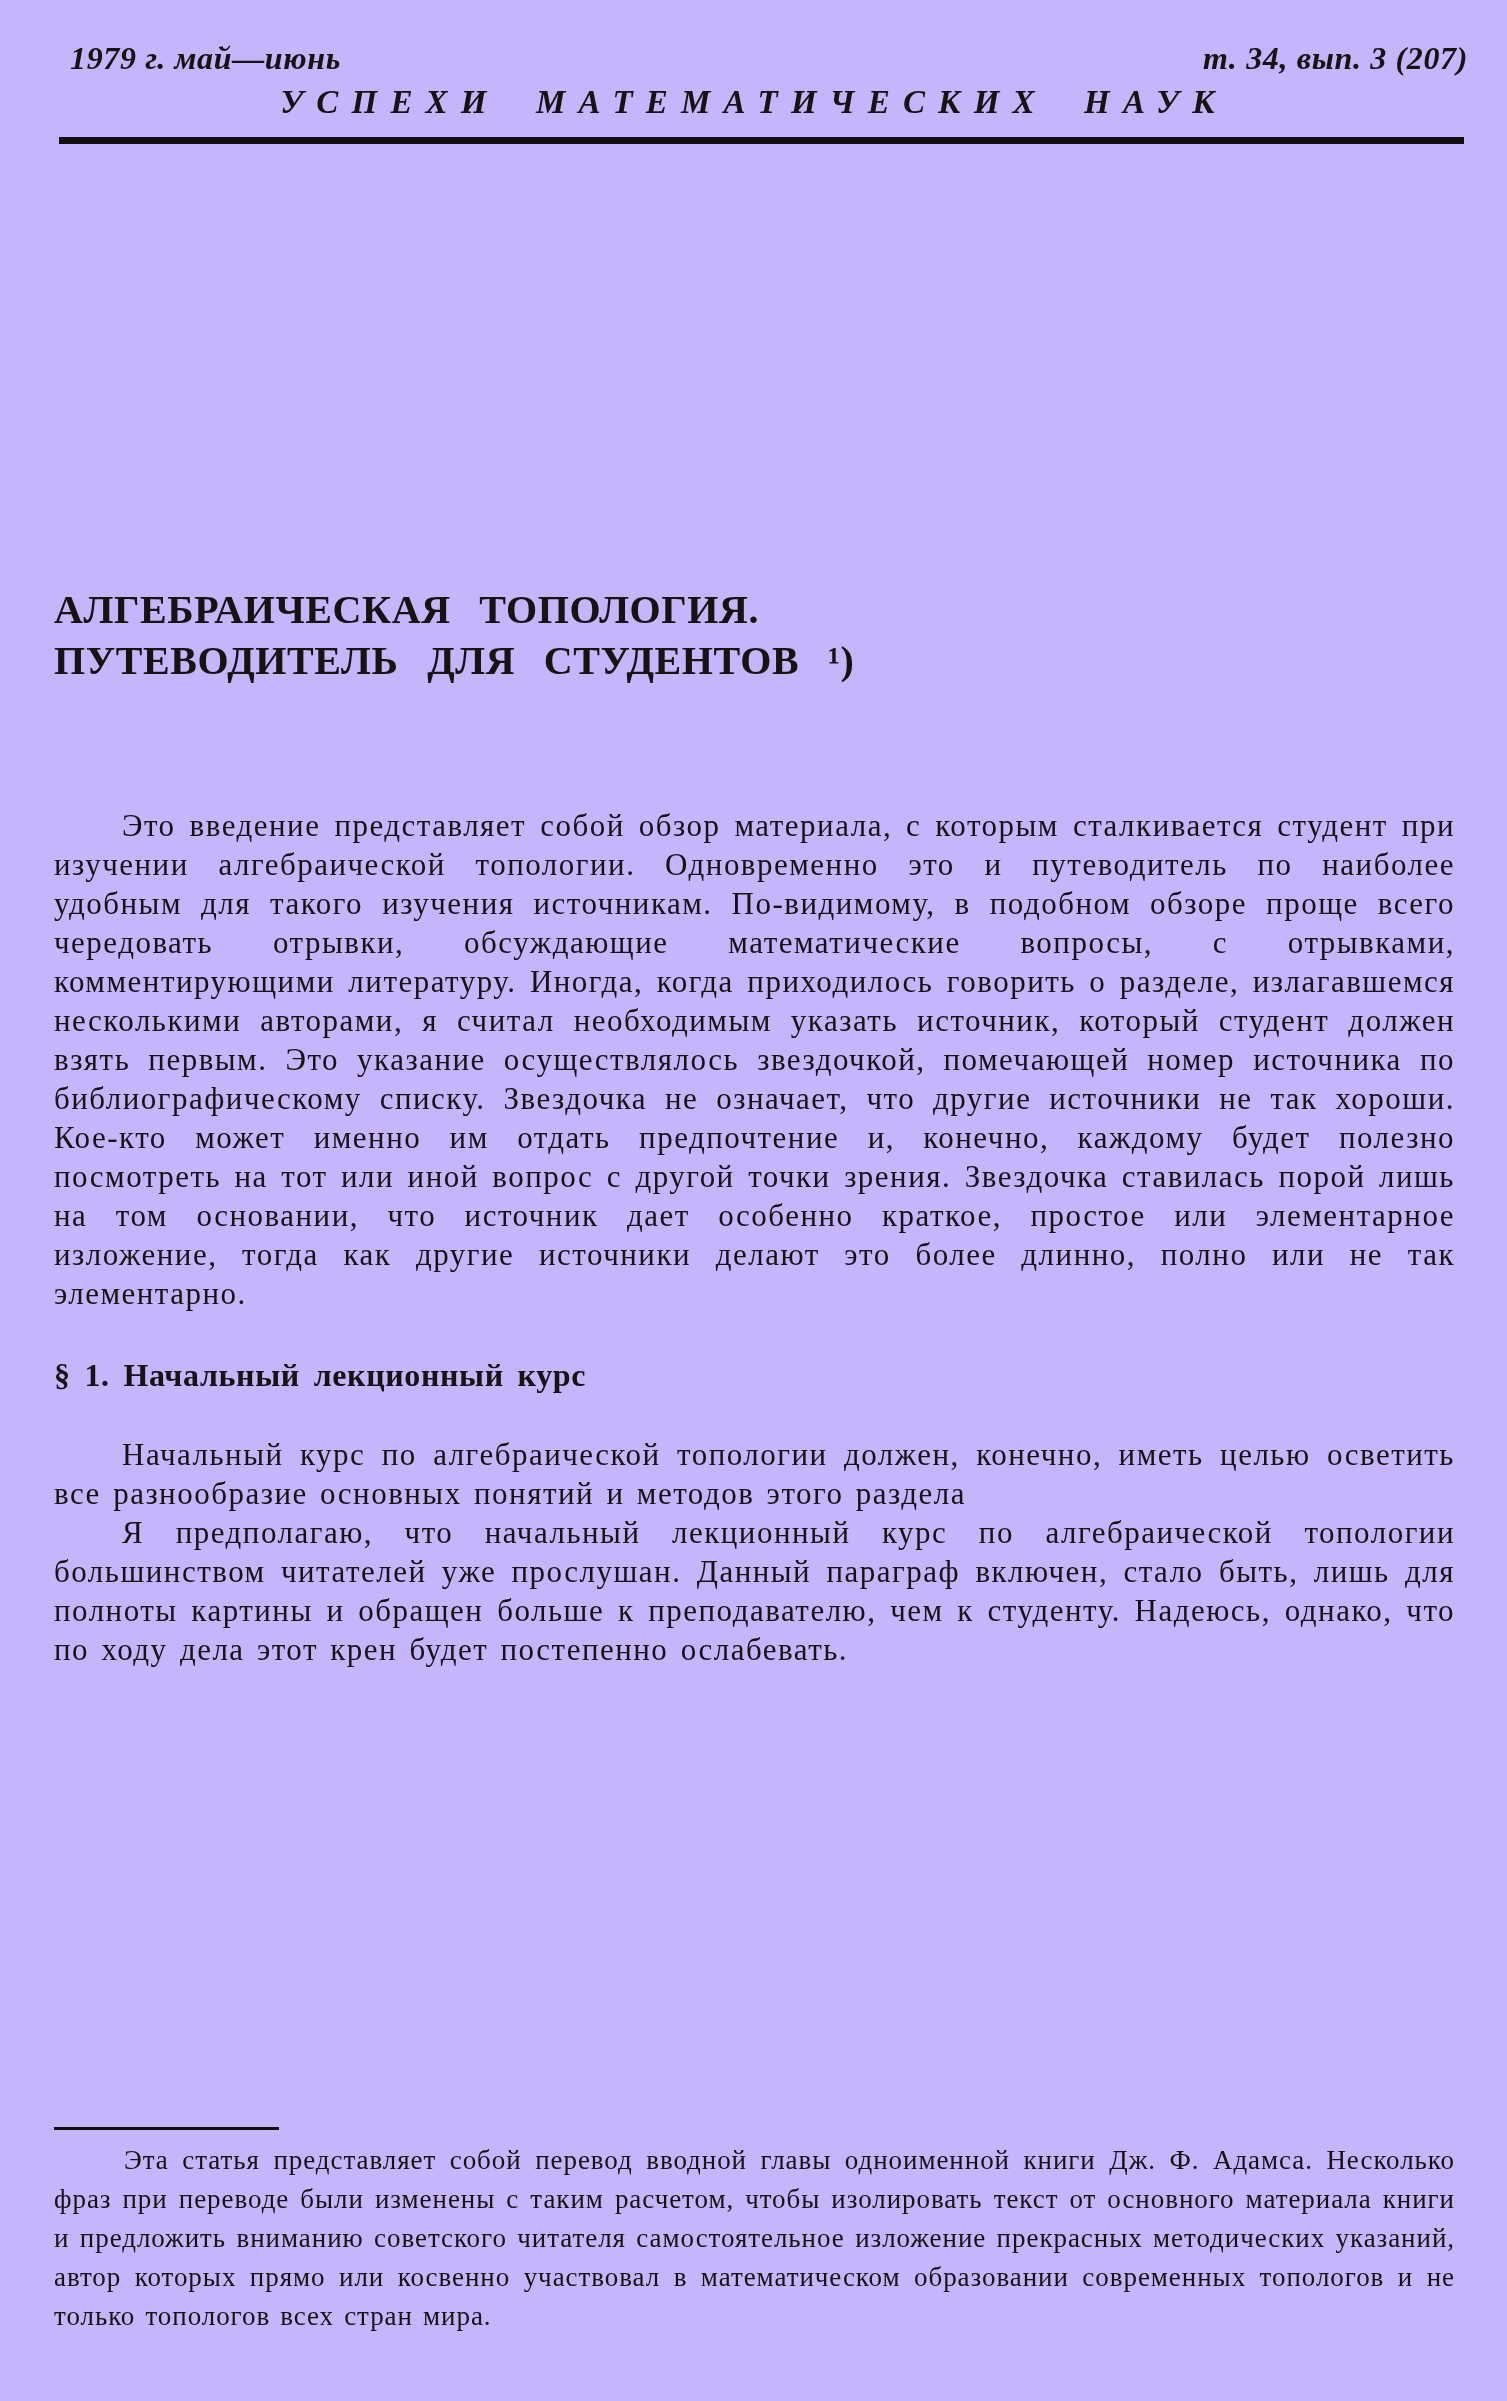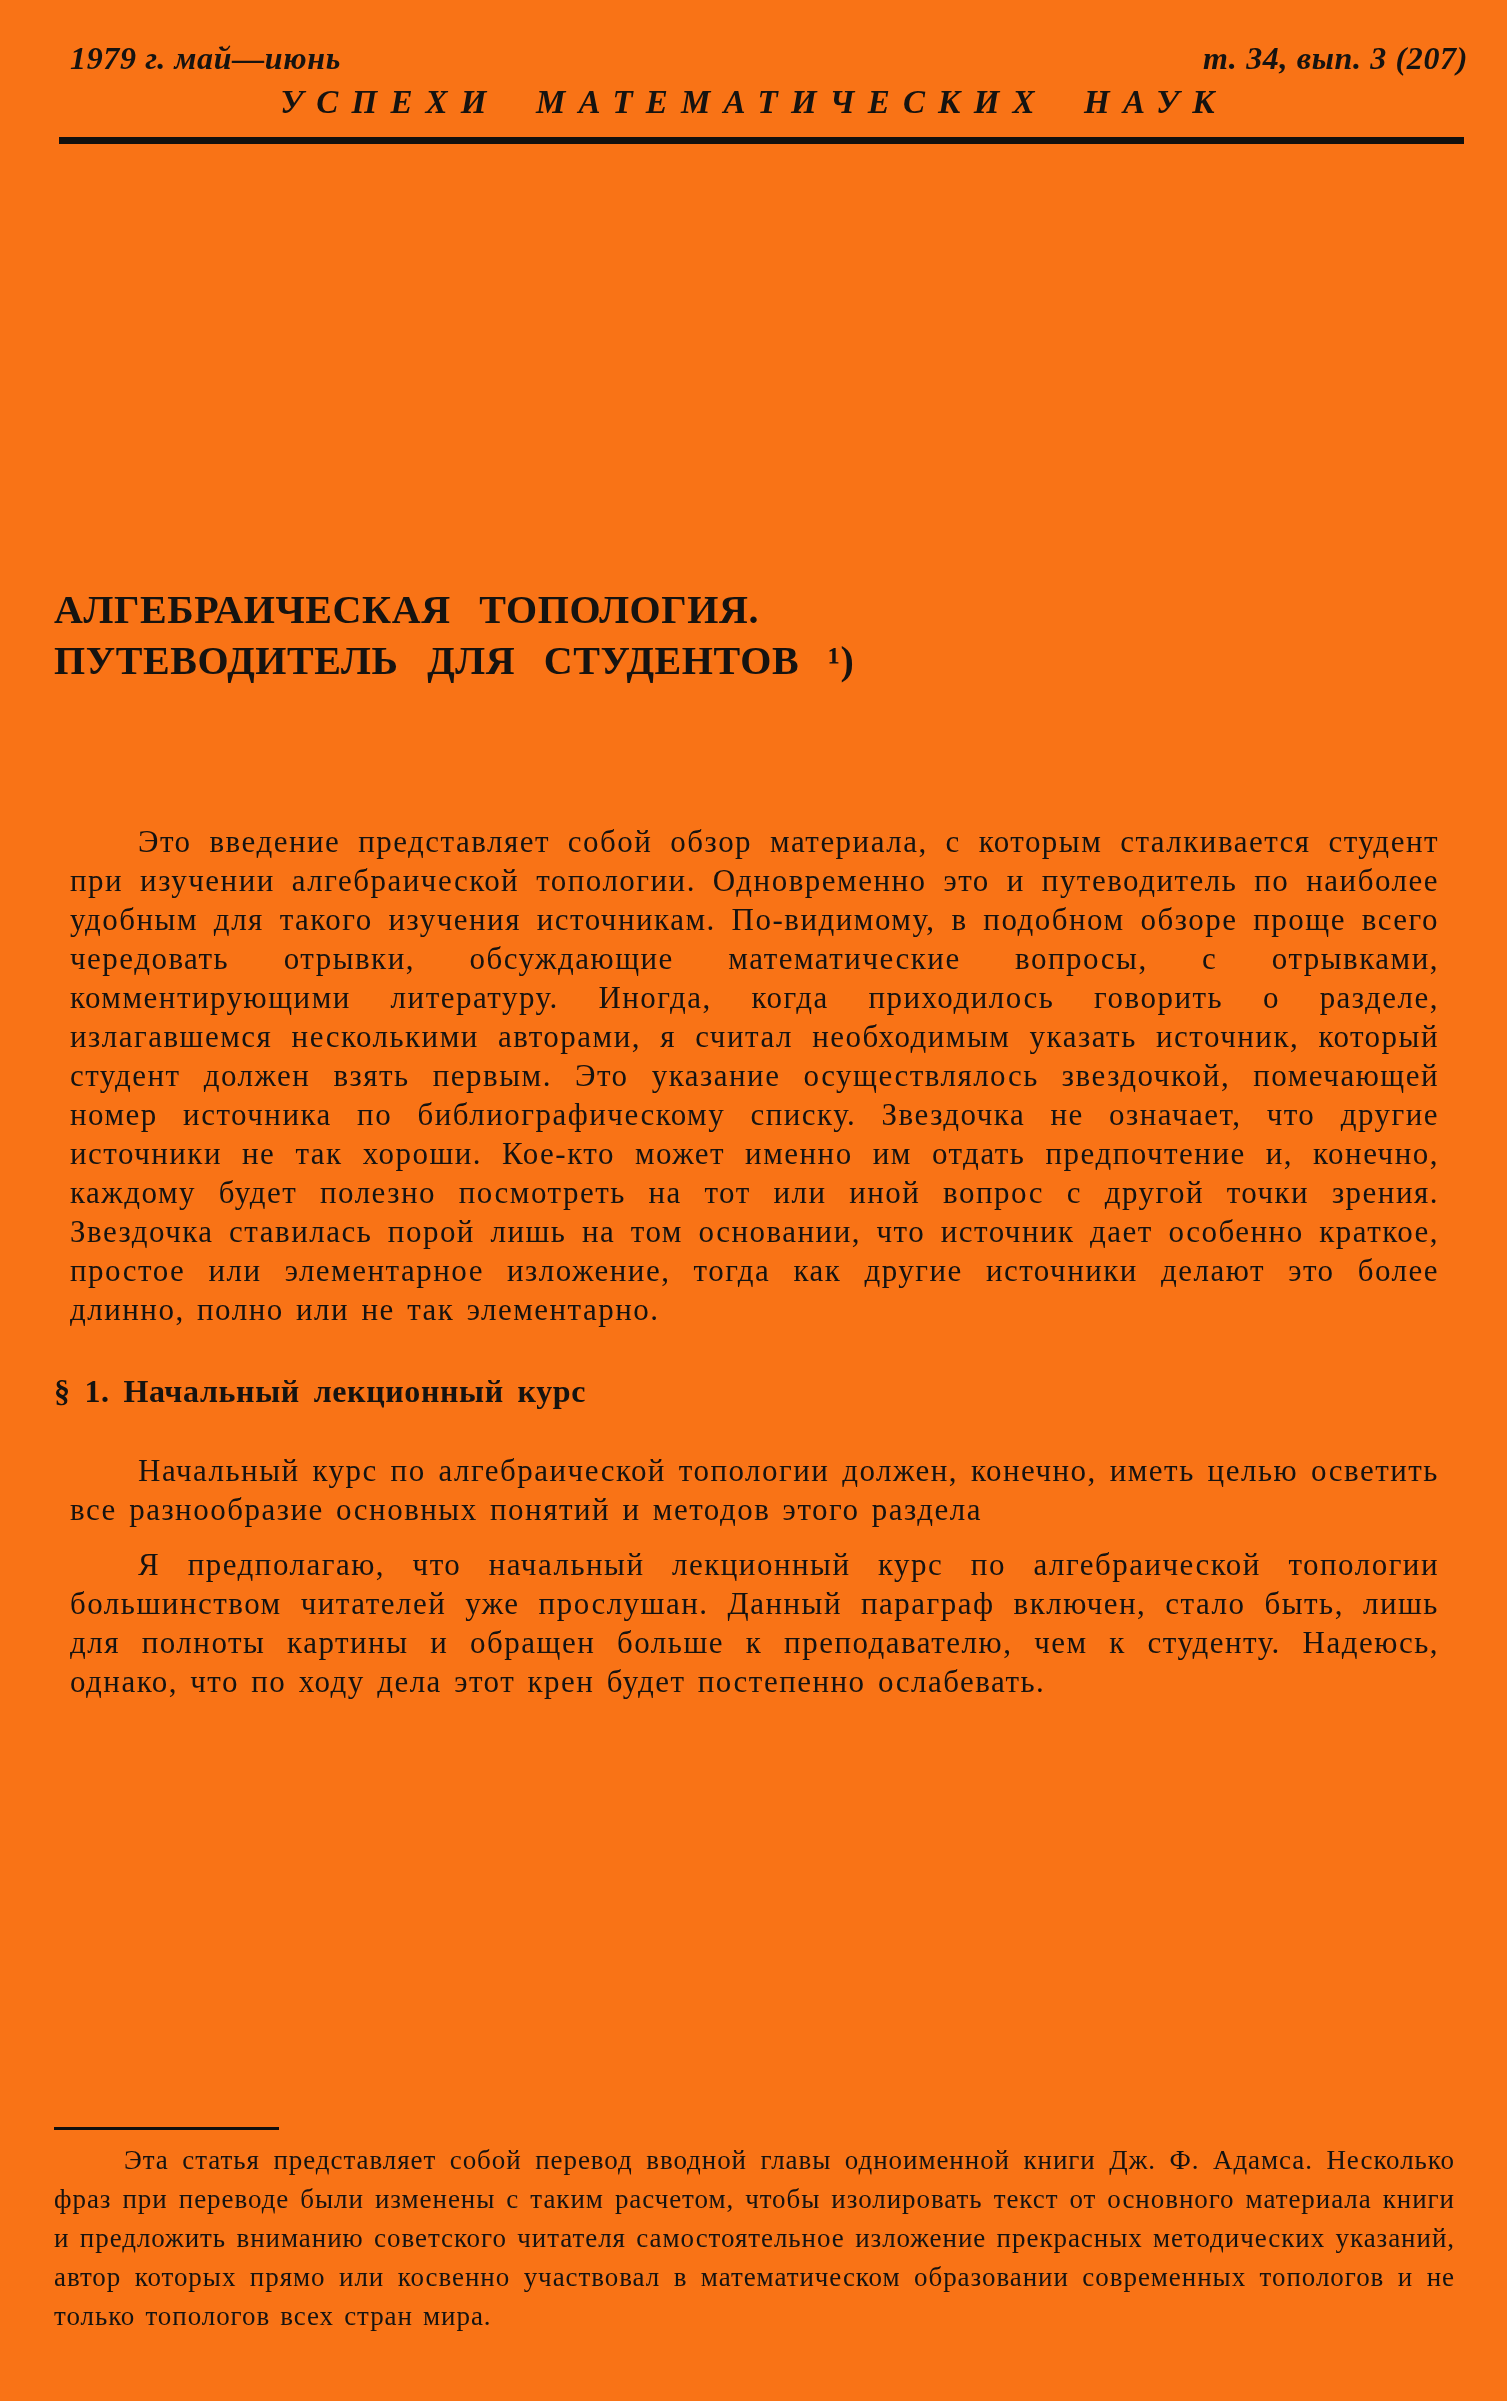--- a/index.html
+++ b/index.html
@@ -5,21 +5,21 @@
   html, body {
     margin: 0;
     padding: 0;
     background: #e8e8e8;
   }
   .page {
     position: relative;
     width: 1508px;
     height: 2401px;
     margin: 0 auto;
-    background: #f97316;
+    background: #c4b5fd;
     color: #161310;
     font-family: "Liberation Serif", "DejaVu Serif", serif;
     overflow: hidden;
   }
   
   .issue-row {
     position: absolute;
     top: 40px;
     left: 70px;
     right: 40px;
@@ -81,21 +81,21 @@
     top: 806px;
     left: 54px;
     width: 1401px;
     font-size: 31px;
     line-height: 39px;
     text-align: justify;
     letter-spacing: 0.048em;
     word-spacing: 0.10em;
   }
   .body-text p {
-    margin: 16px;
+    margin: 0;
     text-indent: 68px;
   }
   .section-heading {
     margin: 43px 0 40px 0 !important;
     text-align: left;
     text-indent: 0 !important;
     font-weight: bold;
     font-size: 32px;
     letter-spacing: 0.02em;
     word-spacing: 0.16em;

